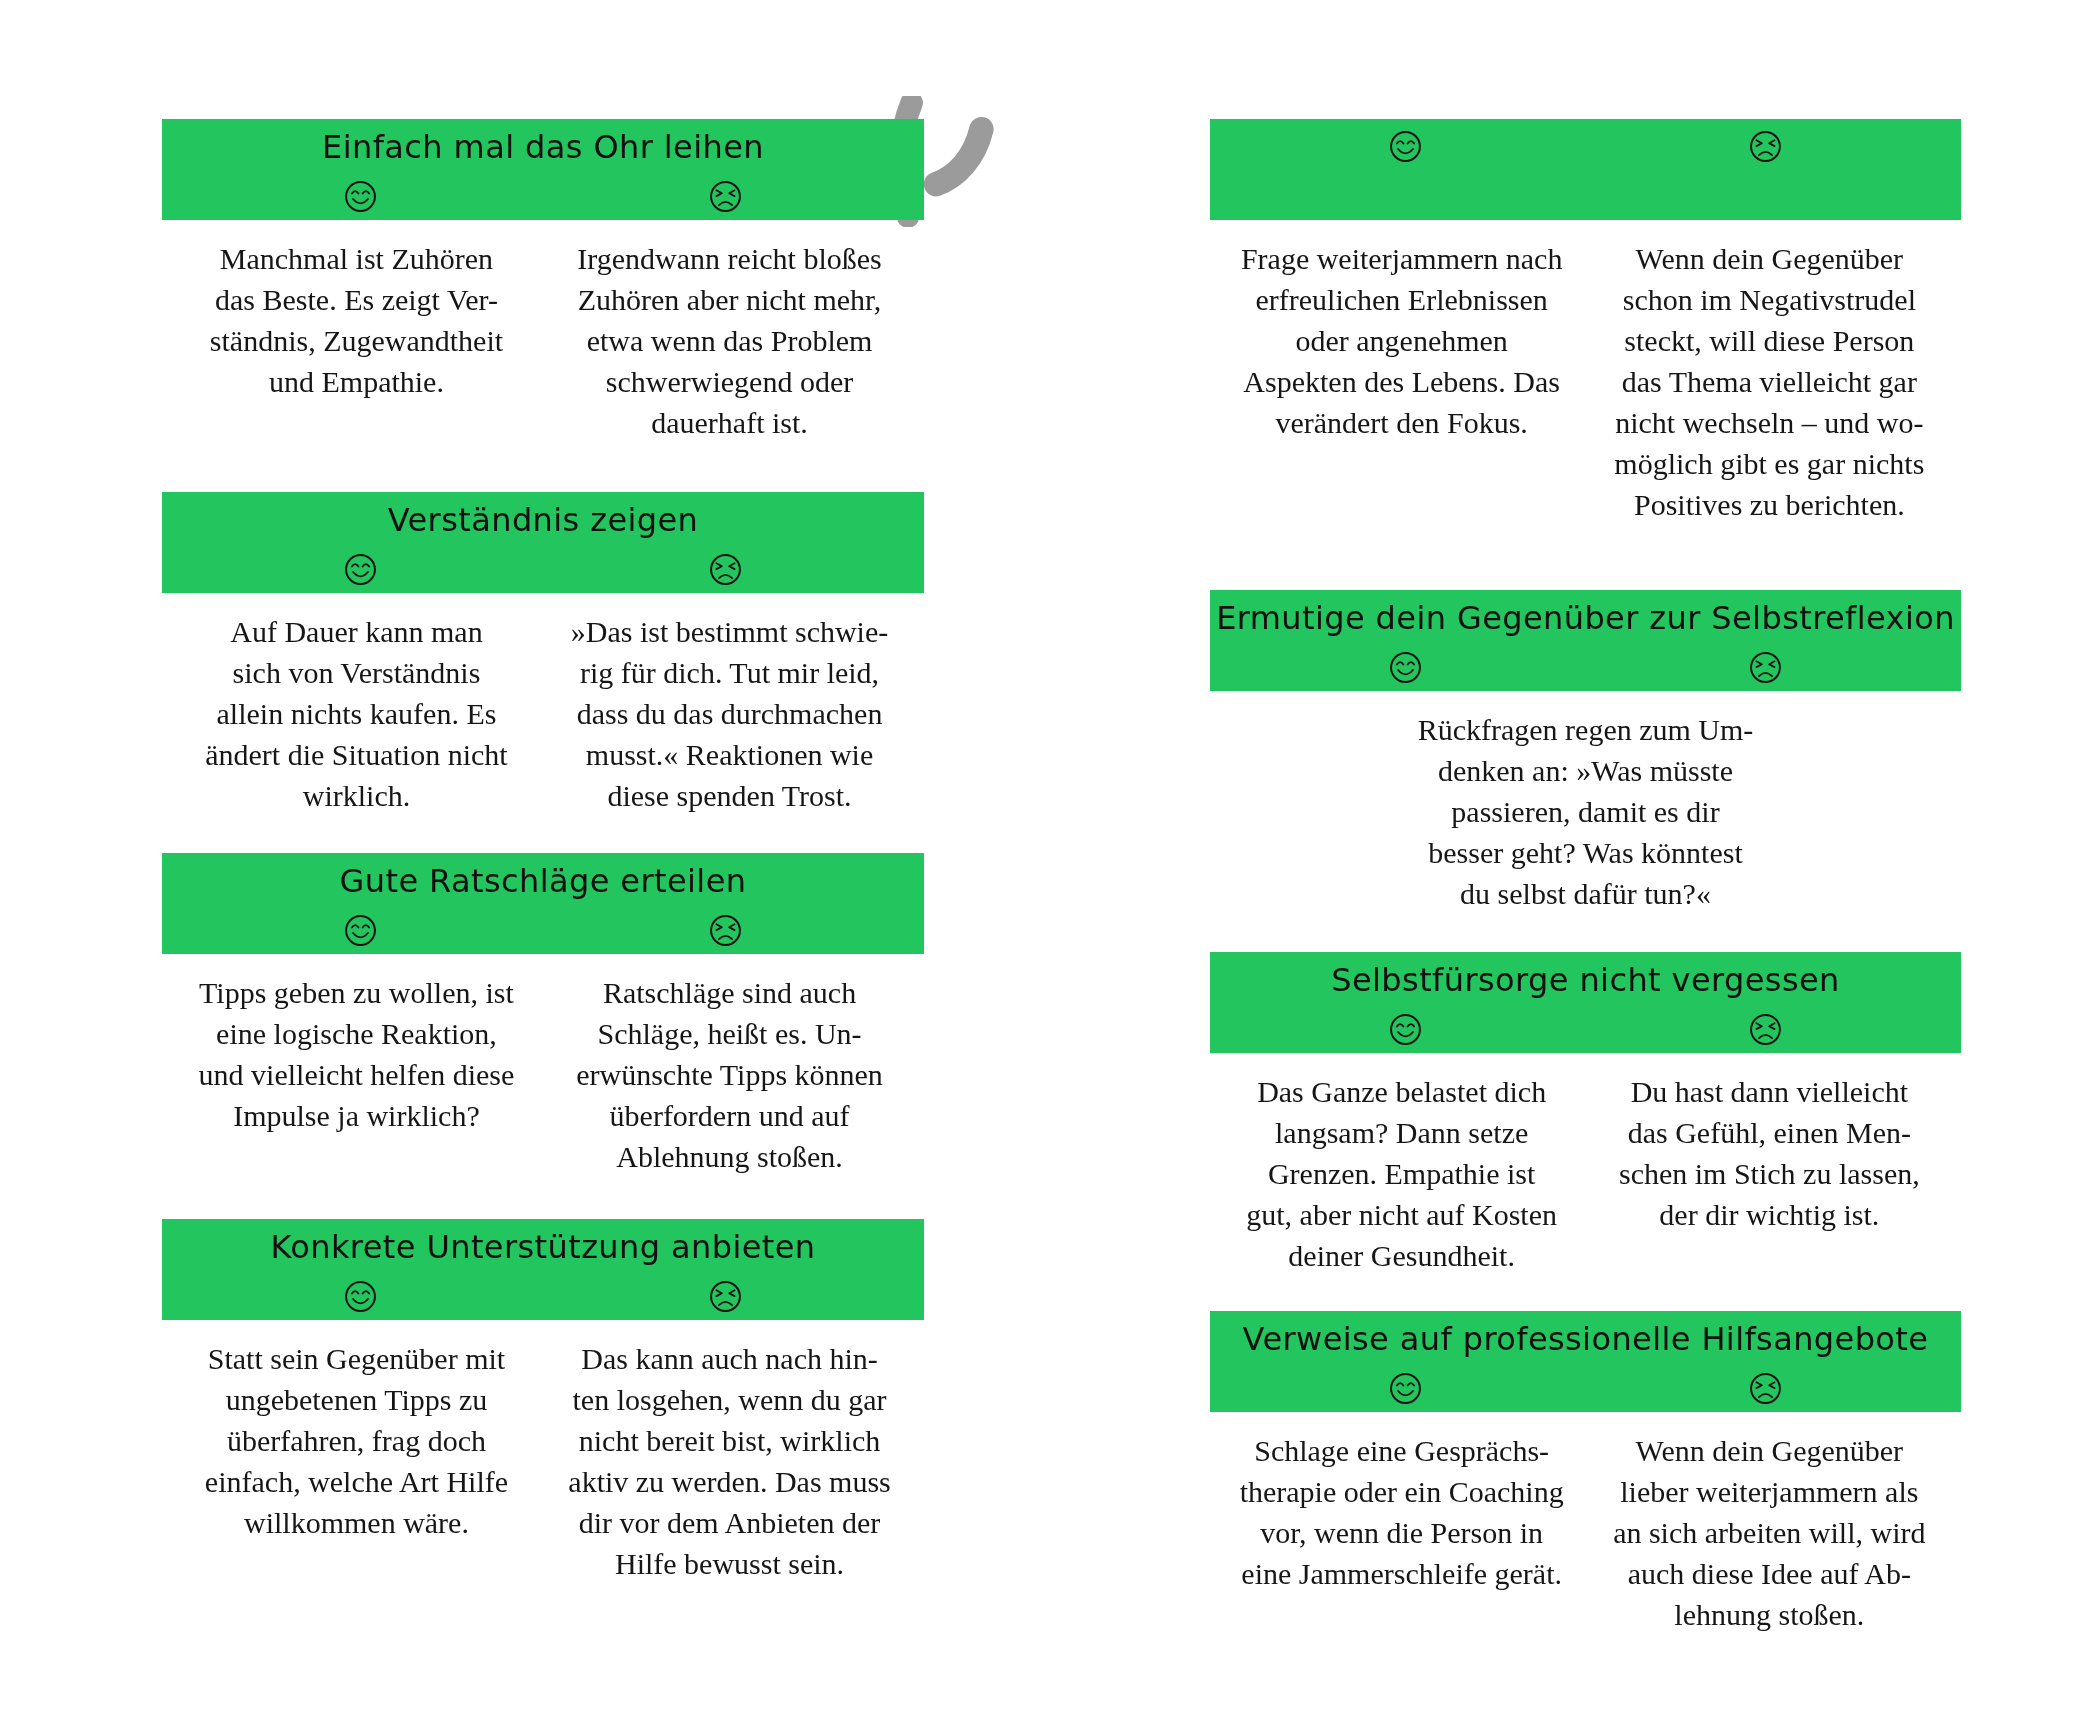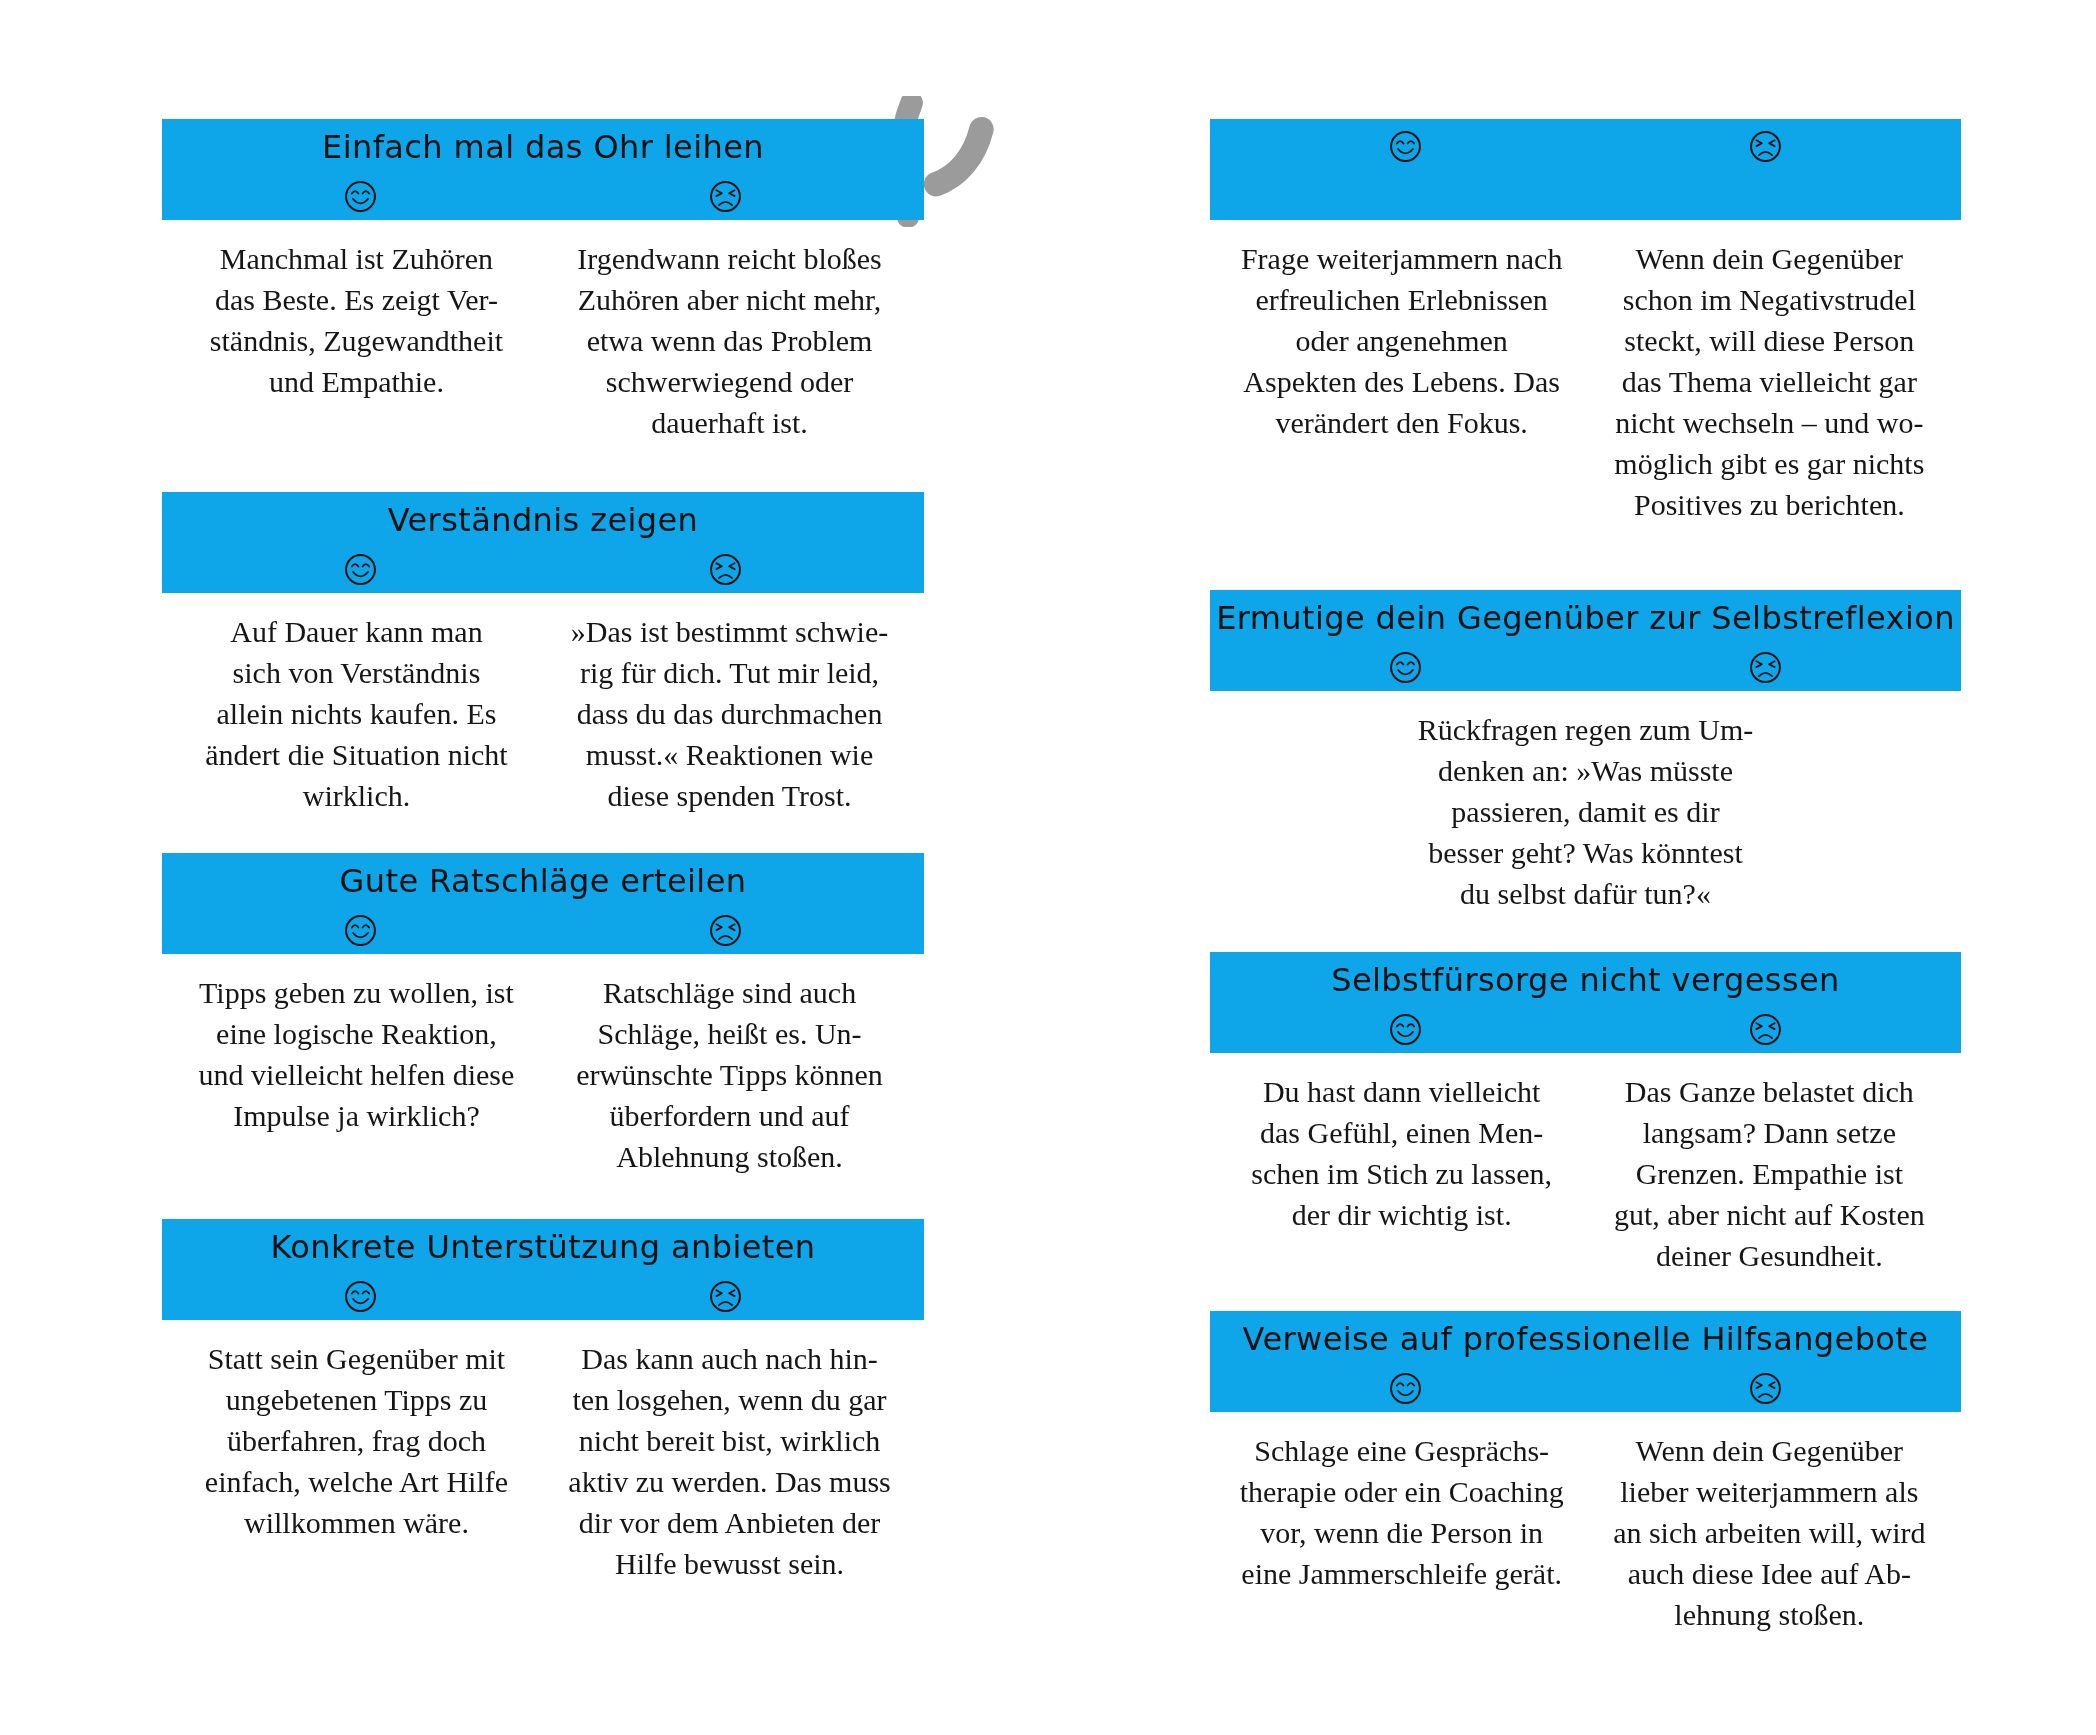--- a/index.html
+++ b/index.html
@@ -12,21 +12,21 @@
     color: #1c1c1c;
     overflow: hidden;
   }
   .page { position: absolute; top: 0; height: 1735px; }
   .page-left  { left: 162px;  width: 762px; }
   .page-right { left: 1210px; width: 751px; }
 
   .sec { position: absolute; left: 0; right: 0; }
 
   .bar {
-    background: #0ea5e9;
+    background: #22c55e;
     height: 101px;
     box-sizing: border-box;
     display: flex;
     flex-direction: column;
     justify-content: space-between;
     padding: 10.5px 0 7px 0;
   }
   .bar-title {
     text-align: center;
     font-family: cursive, "DejaVu Sans", sans-serif;
@@ -275,29 +275,29 @@
               </svg>
             </span>
           <span class="face-cell">
               <svg class="face" viewBox="0 0 38 38" width="33" height="33">
                 <use href="#i-distressed"></use>
               </svg>
             </span>
         </div>
       </header>
       <div class="cols">
-        <div class="col">Du hast dann vielleicht
-das Gefühl, einen Men-
-schen im Stich zu lassen,
-der dir wichtig ist.</div>
         <div class="col">Das Ganze belastet dich
 langsam? Dann setze
 Grenzen. Empathie ist
 gut, aber nicht auf Kosten
 deiner Gesundheit.</div>
+        <div class="col">Du hast dann vielleicht
+das Gefühl, einen Men-
+schen im Stich zu lassen,
+der dir wichtig ist.</div>
       </div>
     </section>
 
     <section class="sec" style="top:1311px">
       <header class="bar">
         <div class="bar-title">Verweise auf professionelle Hilfsangebote</div>
         <div class="faces">
           <span class="face-cell">
               <svg class="face" viewBox="0 0 38 38" width="33" height="33">
                 <use href="#i-happy"></use>

